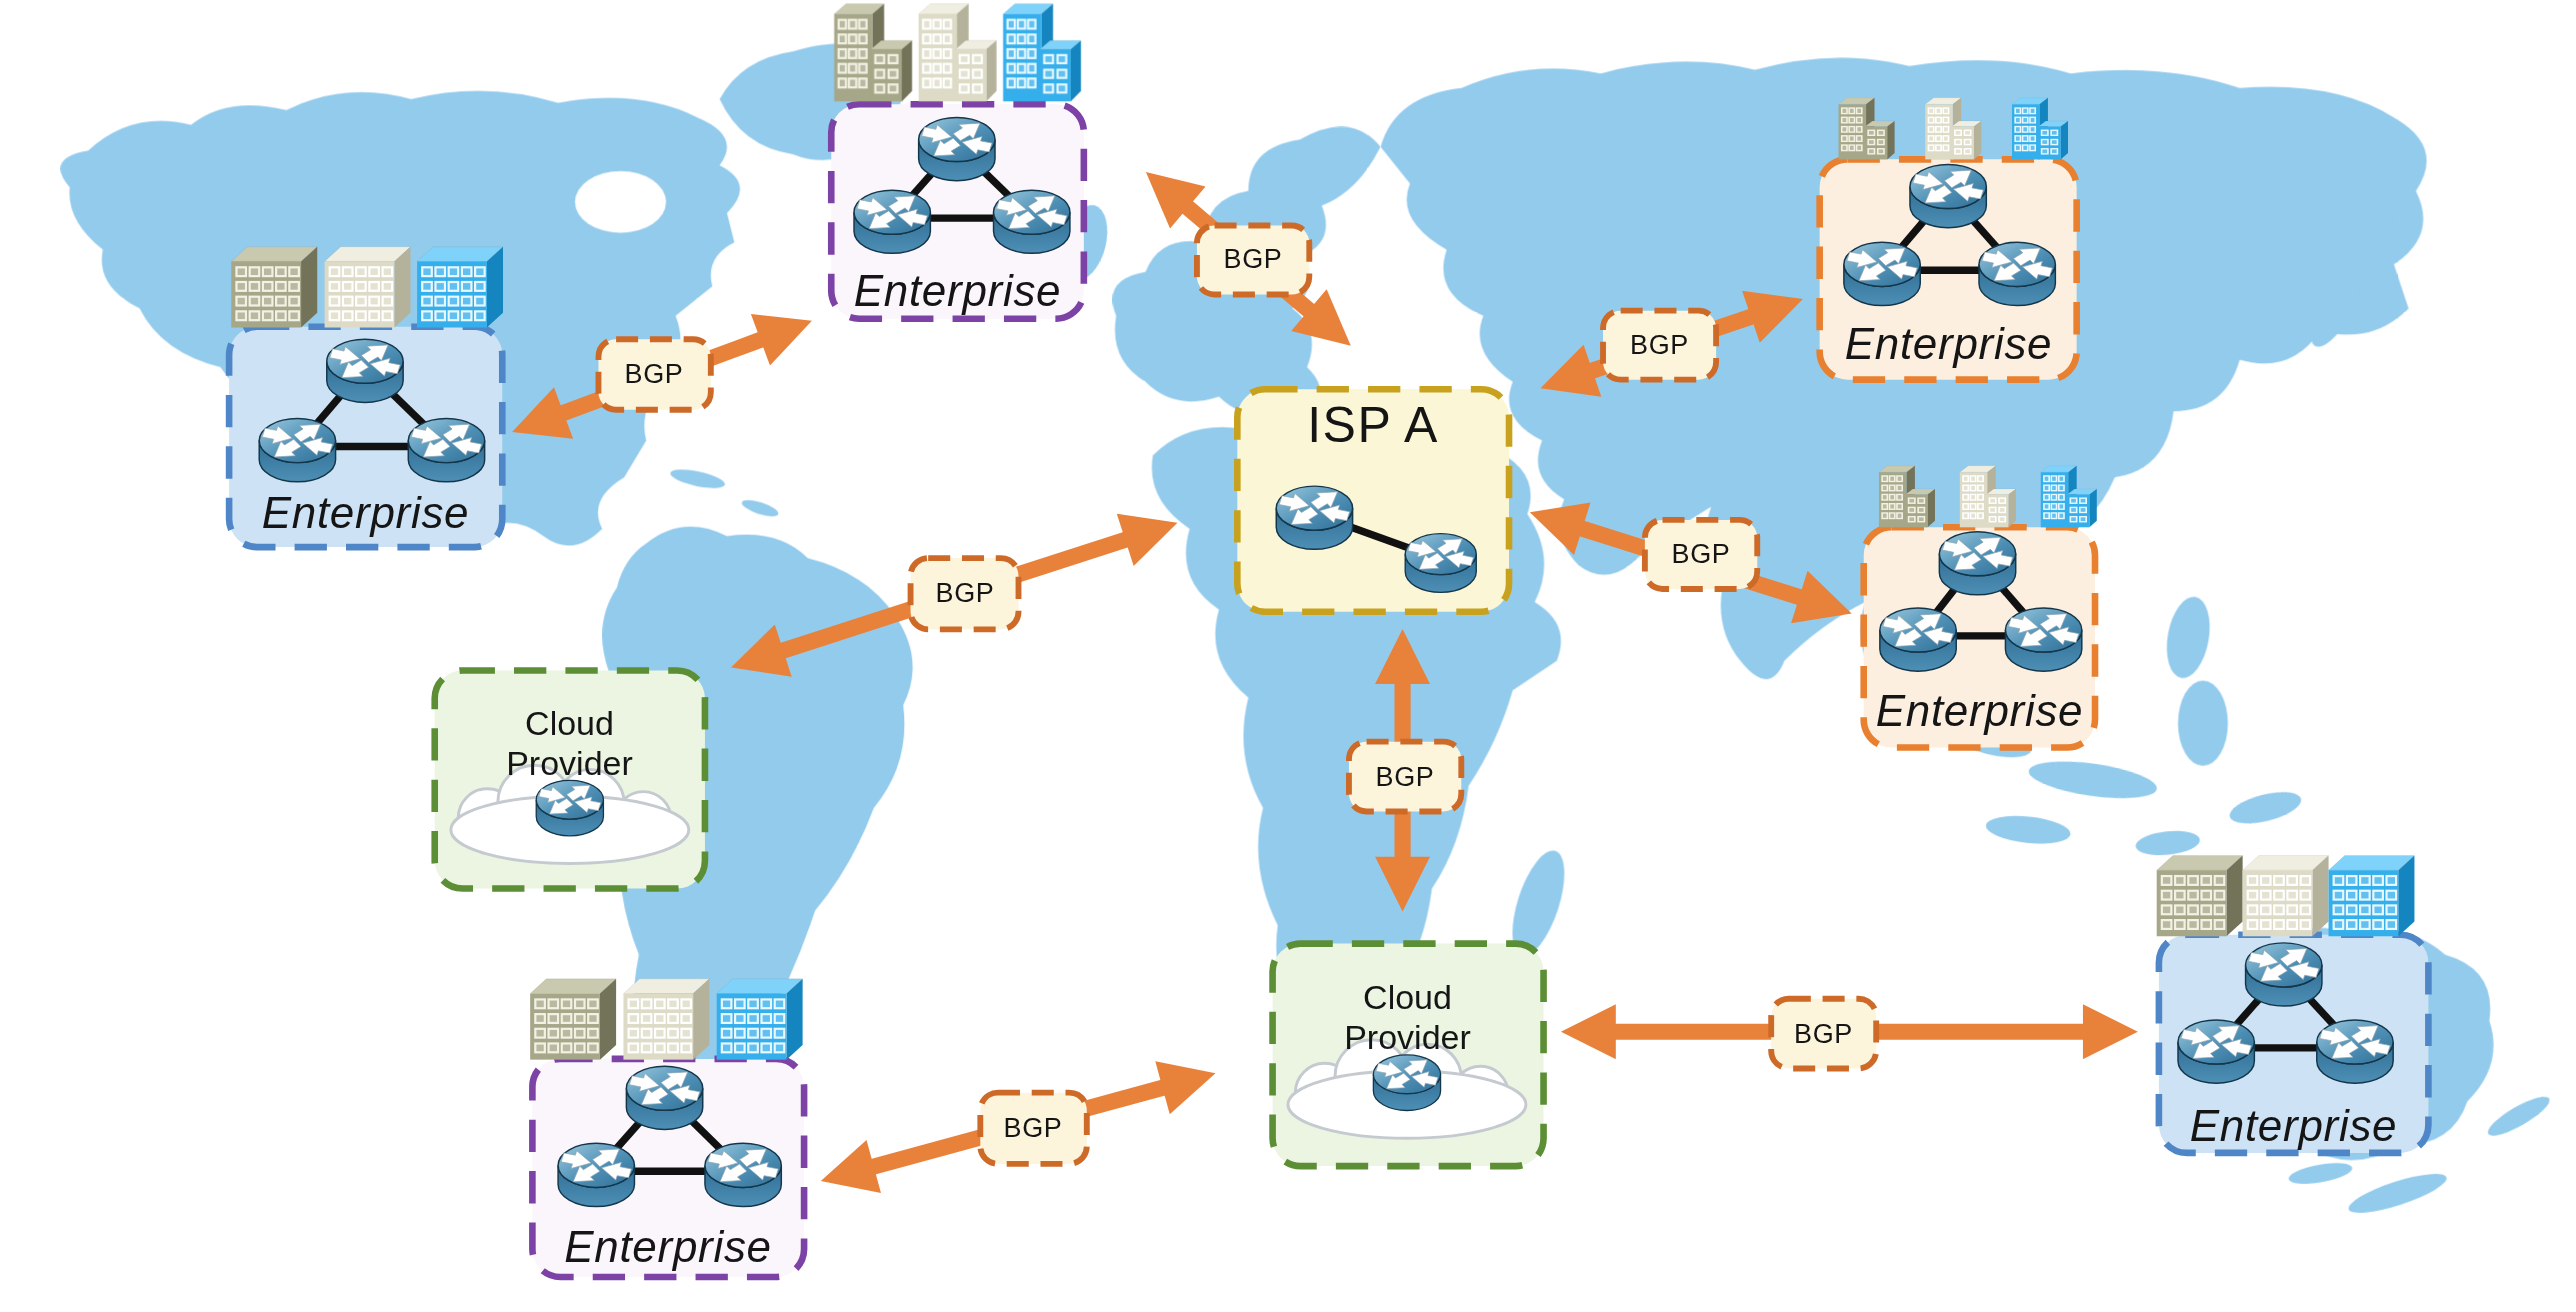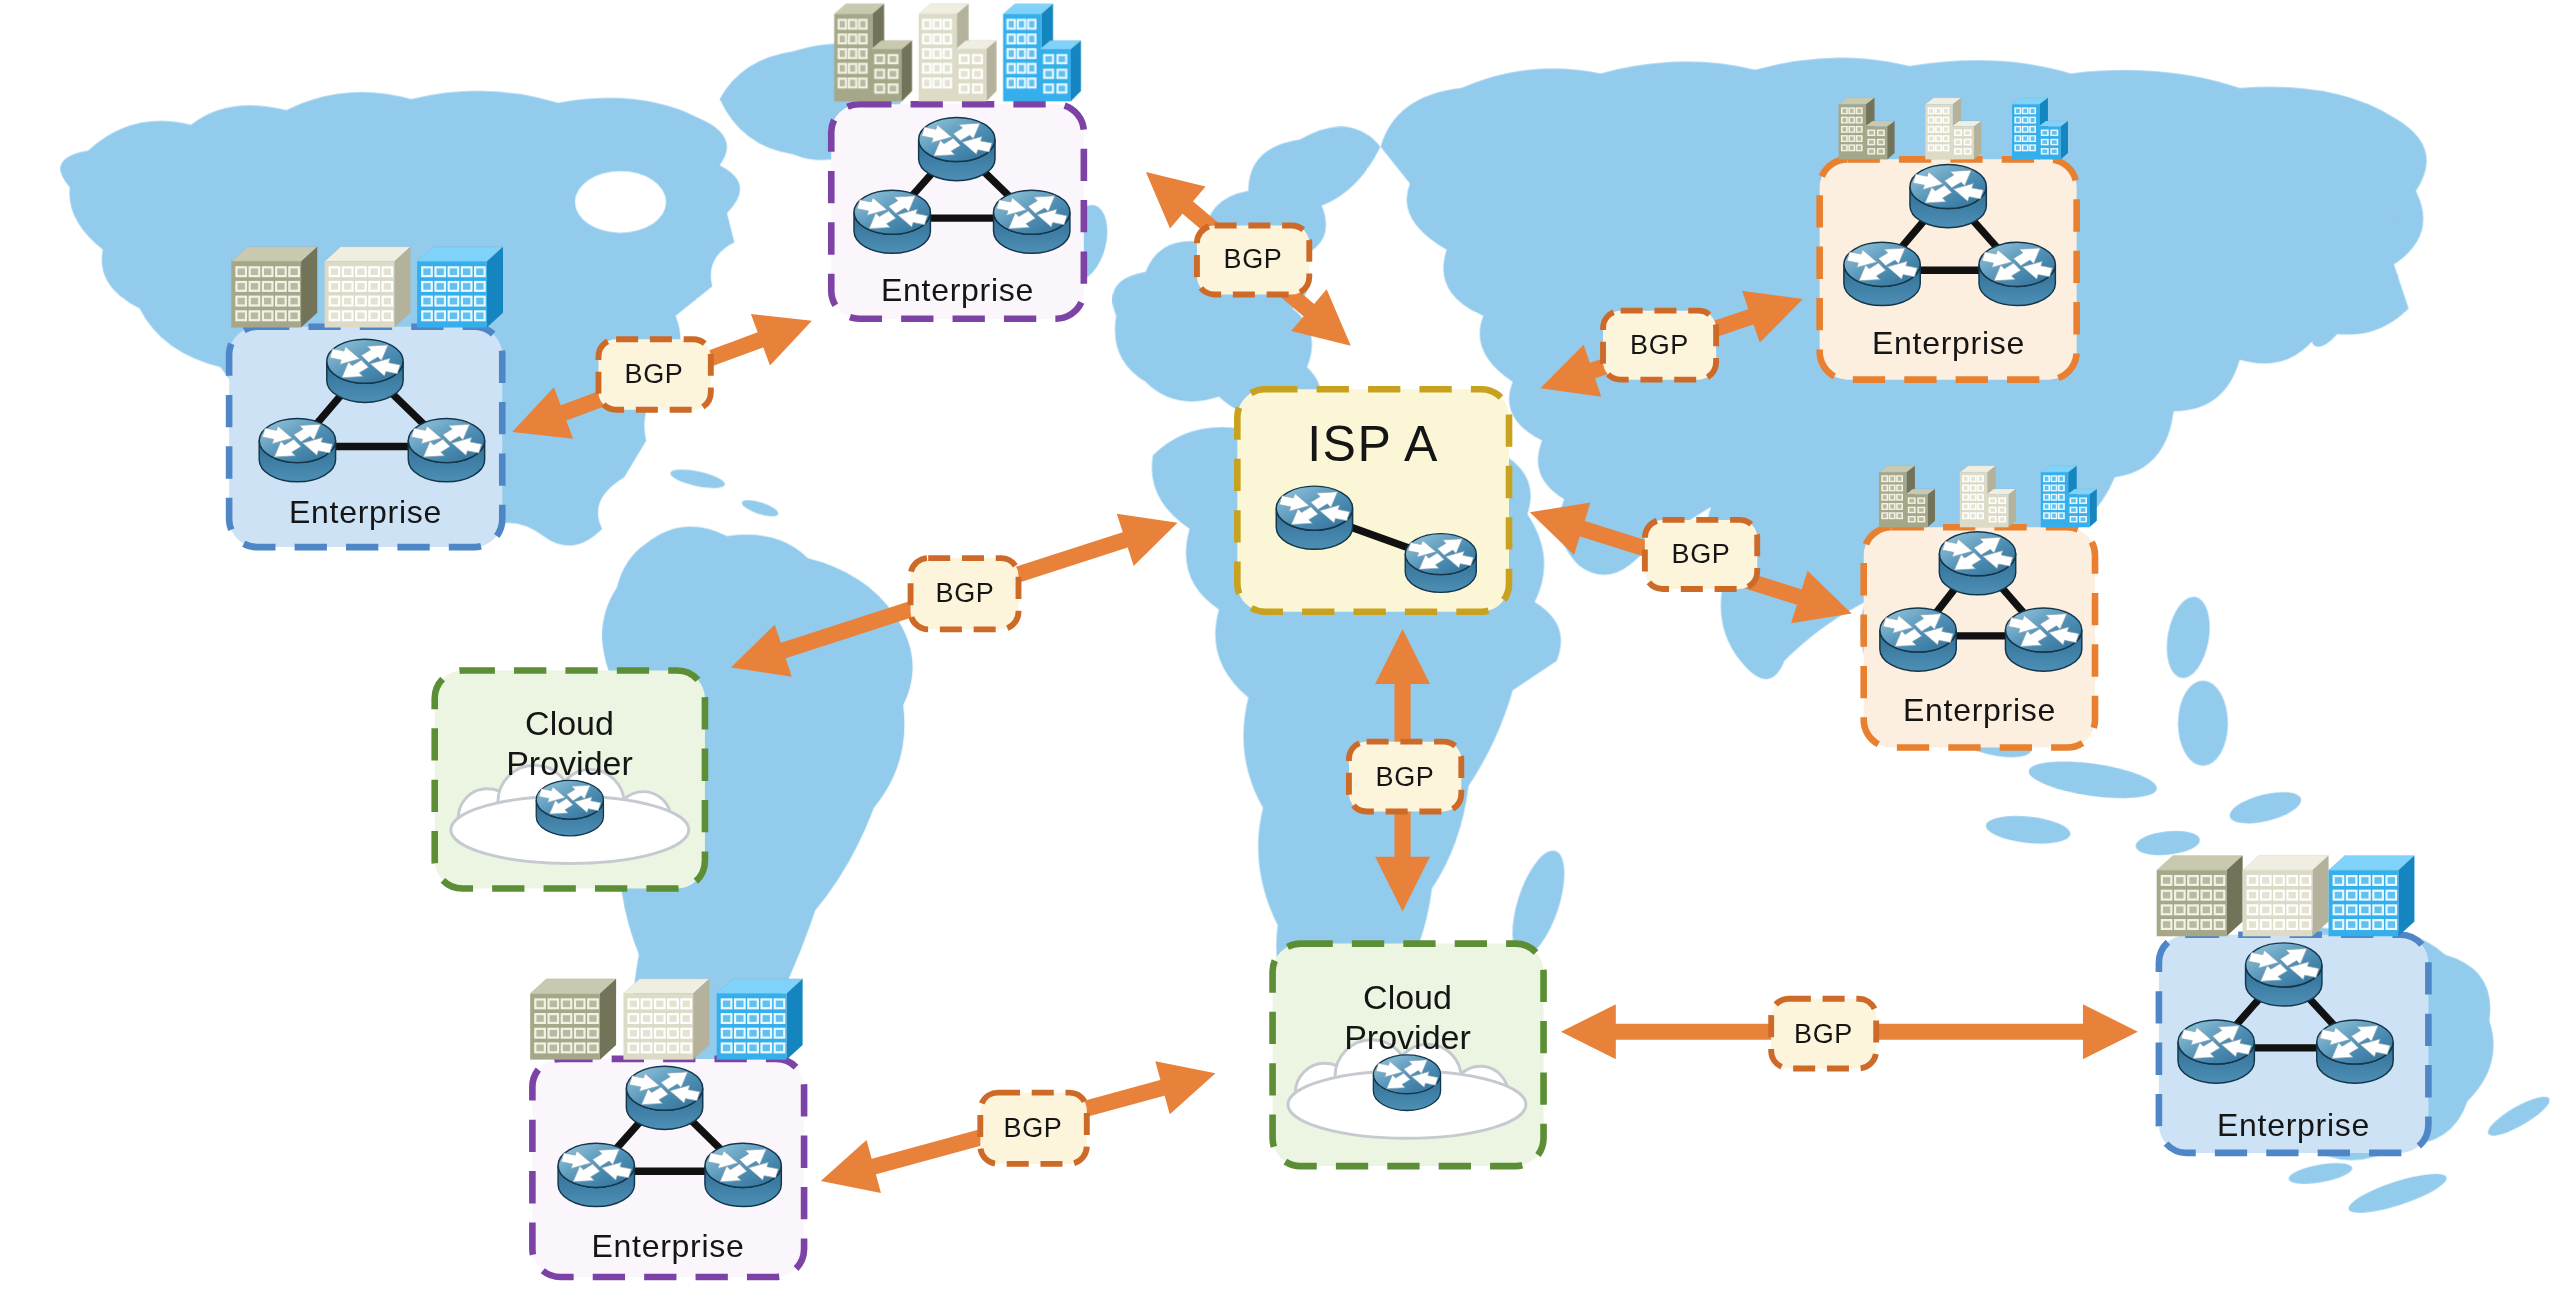--- a/index.html
+++ b/index.html
@@ -1,21 +1,21 @@
 <!DOCTYPE html>
 <html style="font-size:11.7px"><head>
 <meta charset="utf-8">
 <style>
   html,body{margin:0;padding:0;background:#ffffff;}
   .stage{position:relative;width:2576px;height:1313px;background:#ffffff;overflow:hidden;
          font-family:"Liberation Sans", sans-serif;}
   .stage svg.layer{position:absolute;left:0;top:0;}
   .label{position:absolute;display:flex;align-items:center;justify-content:center;
          text-align:center;color:#151515;pointer-events:auto;}
-  .ent-label{font-size:32px;letter-spacing:0.7px;}
+  .ent-label{font-size:44px;letter-spacing:0.7px;font-style:italic;}
   .isp-label{font-size:50px;letter-spacing:1.5px;}
   .cloud-label{font-size:34px;line-height:1.16;}
   .bgp-label{font-size:27px;letter-spacing:0.7px;}
 
   
   .b-khaki{--face:#A6A688;--side:#73735A;--top:#C9C9AF;--win:#F2F2E4;}
   .b-beige{--face:#DDDBC6;--side:#B5B29B;--top:#EFEEE1;--win:#FFFFFF;}
   .b-blue {--face:#35AFEC;--side:#1585BF;--top:#7FD2FA;--win:#E8F8FF;}
   .bldg-top{fill:var(--top);stroke:#5a5a4a22;}
   .bldg-side{fill:var(--side);}
@@ -285,21 +285,21 @@
       <rect x="1837" y="1010" width="153" height="95" rx="24"></rect>
       <rect x="2412" y="1360" width="143" height="95" rx="24"></rect>
       <rect x="1335" y="1488" width="145" height="97" rx="24"></rect>
     </g>
   </svg>
 
   <div class="label ent-label" style="left:229px;top:483px;width:273px;height:59px;">Enterprise</div>
   <div class="label ent-label" style="left:831px;top:261px;width:253px;height:59px;">Enterprise</div>
   <div class="label ent-label" style="left:1820px;top:314px;width:257px;height:59px;">Enterprise</div>
   <div class="label ent-label" style="left:1864px;top:681px;width:231px;height:59px;">Enterprise</div>
-  <div class="label isp-label" style="left:1237px;top:409px;width:272px;height:70px;">ISP A</div>
+  <div class="label isp-label" style="left:1237px;top:390px;width:272px;height:70px;">ISP A</div>
   <div class="label cloud-label" style="left:471px;top:681px;width:197px;height:125px;">Cloud Provider</div>
   <div class="label cloud-label" style="left:1309px;top:955px;width:197px;height:125px;">Cloud Provider</div>
   <div class="label ent-label" style="left:532px;top:1217px;width:272px;height:59px;">Enterprise</div>
   <div class="label ent-label" style="left:2159px;top:1096px;width:269px;height:59px;">Enterprise</div>
 
   <div class="label bgp-label" style="left:598px;top:339px;width:112px;height:70px;">BGP</div>
   <div class="label bgp-label" style="left:1197px;top:225px;width:112px;height:69px;">BGP</div>
   <div class="label bgp-label" style="left:1603px;top:311px;width:113px;height:69px;">BGP</div>
   <div class="label bgp-label" style="left:1645px;top:520px;width:112px;height:69px;">BGP</div>
   <div class="label bgp-label" style="left:911px;top:558px;width:108px;height:71px;">BGP</div>

